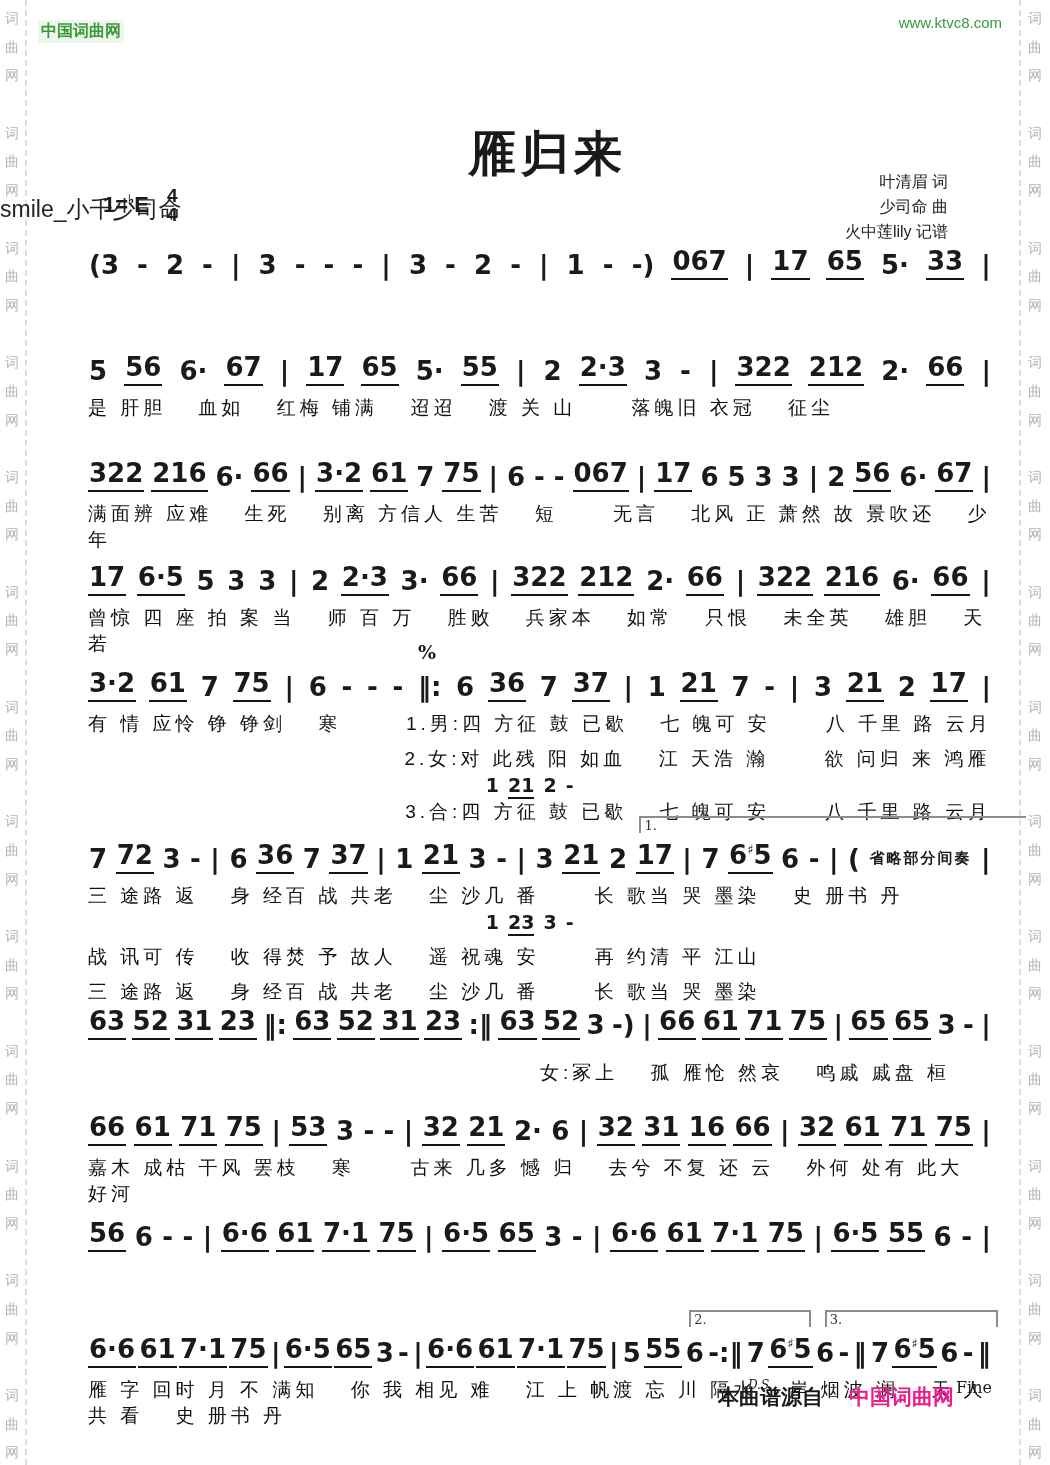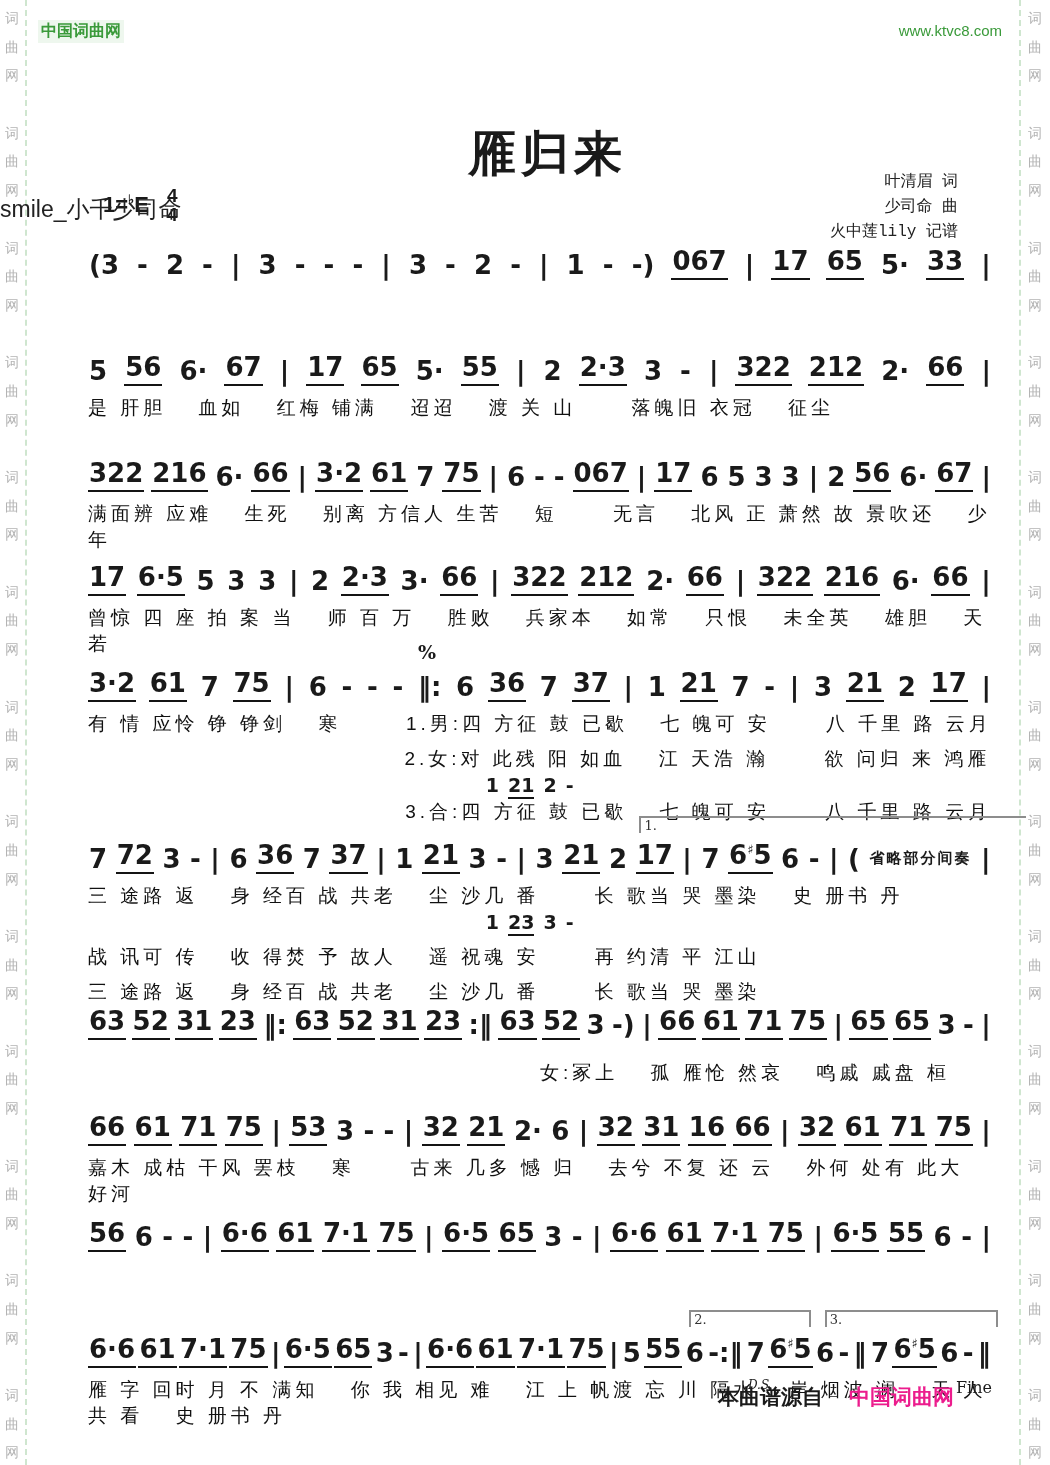--- a/index.html
+++ b/index.html
@@ -11,31 +11,31 @@
   .wm-col{position:absolute;top:4px;bottom:0;width:18px;color:#b4b4b4;
     font-size:14px;line-height:2.05;text-align:center;white-space:pre-line;overflow:hidden;}
   .wm-col-left{left:3px;}
   .wm-col-right{right:6px;}
   .wm-dash{position:absolute;top:0;bottom:0;width:0;border-left:2px dashed #cfe6cf;}
   .wm-dash-left{left:25px;}
   .wm-dash-right{right:29px;}
   
   .site-top-left{position:absolute;left:38px;top:20px;font-size:16px;font-weight:bold;
     color:#3a9a3a;background:#eef7ee;padding:1px 3px;text-decoration:none;}
-  .site-top-right{position:absolute;right:48px;top:22px;font-size:15px;color:#3a9a3a;text-decoration:none;}
+  .site-top-right{position:absolute;right:48px;top:14px;font-size:15px;color:#3a9a3a;text-decoration:none;}
   .title{position:absolute;left:0;right:0;top:122px;text-align:center;
     font-size:48px;font-weight:bold;letter-spacing:5px;margin-left:45px;}
   .performer{position:absolute;left:0;right:0;top:194px;text-align:left;font-size:23px;color:#222;}
   .keysig{position:absolute;left:103px;top:186px;font-size:22px;font-weight:bold;
     display:flex;align-items:center;gap:18px;}
   .keysig sup{font-size:13px;}
   .frac{display:inline-flex;flex-direction:column;line-height:1.02;font-size:19px;
     font-weight:bold;text-align:center;}
-  .credits{position:absolute;right:92px;top:170px;text-align:right;font-size:16px;
-    line-height:1.55;color:#222;font-family:Liberation Mono, monospace;}
+  .credits{position:absolute;right:102px;top:170px;text-align:right;font-size:16px;
+    line-height:1.55;color:#222;}
   
   .system{position:absolute;left:88px;right:58px;}
   .notation{display:flex;justify-content:space-between;align-items:flex-end;
     font-family:"DejaVu Sans",sans-serif;font-weight:bold;font-size:26px;white-space:nowrap;}
   .notation .tk{padding:0 1px;}
   .notation .beam{border-bottom:2px solid #141414;padding-bottom:2px;}
   .notation .annot{font-size:15px;font-weight:bold;letter-spacing:2px;padding-bottom:6px;text-align:right;}
   .notation sup{font-size:13px;}
   .notation-sm{display:inline-flex;gap:9px;font-family:"DejaVu Sans",sans-serif;
     font-weight:bold;font-size:19px;}

